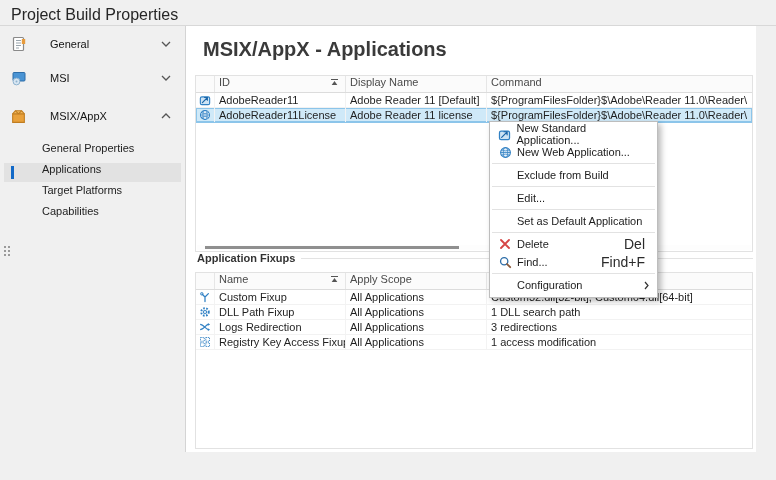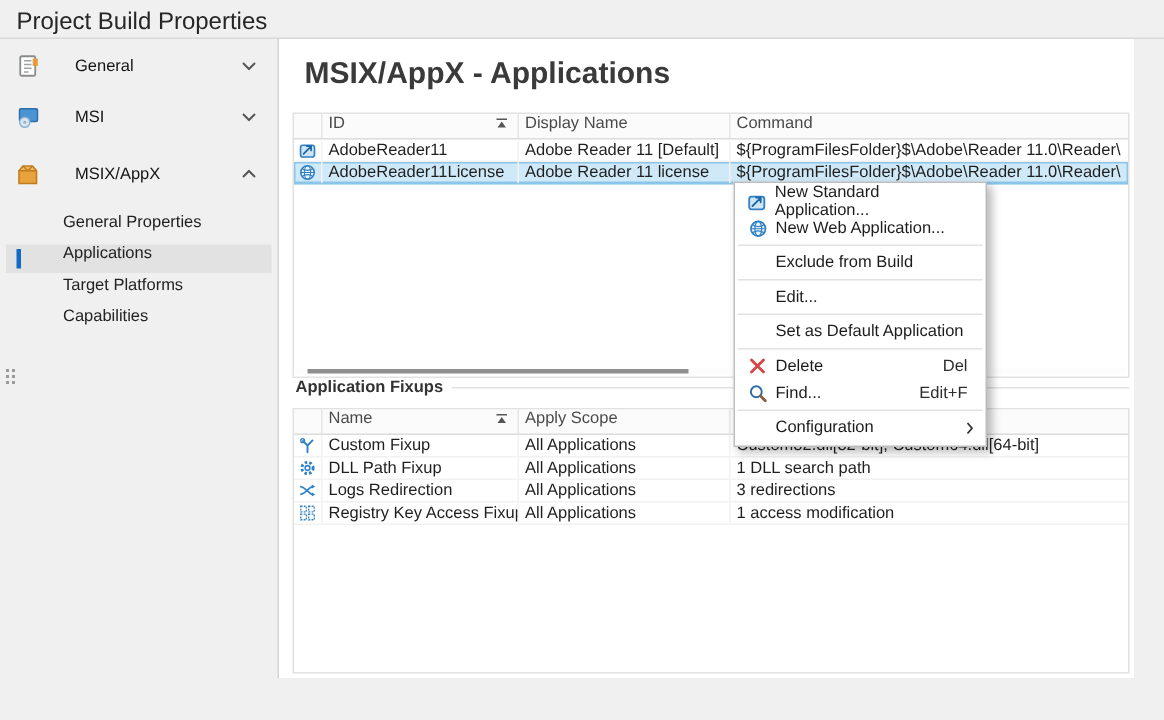--- a/index.html
+++ b/index.html
@@ -49,21 +49,21 @@
   .fixlabel{position:absolute;left:11px;top:226px;width:556px;display:flex;align-items:center;gap:6px;font-weight:600;color:#333}
   .fixlabel::after{content:"";flex:1;height:1px;background:#e3e3e3}
 
   
   .menu{position:absolute;left:489px;top:121px;width:169px;background:#fff;border:1px solid #bdbdbd;
         box-shadow:3px 3px 6px rgba(0,0,0,.28);padding:3px 0;z-index:10;box-sizing:border-box}
   .mi{display:flex;align-items:center;height:18px;padding-right:8px;cursor:default}
   .mi .mic{width:24px;margin-left:3px;display:flex;align-items:center;justify-content:center}
   .mi .ml{font-size:11px;color:#1c1c1c}
   .mi.bold .ml{font-weight:400}
-  .mi .msc{margin-left:auto;font-size:11px;color:#2b2b2b;padding-right:4px}
+  .mi .msc{margin-left:auto;font-size:14px;color:#2b2b2b;padding-right:4px}
   .mi .sub{margin-left:auto;display:flex;align-items:center}
   .msep{height:1px;background:#e2e2e2;margin:2px 2px}
   svg{display:block}
 </style>
 </head>
 <body>
 
 <div class="titlebar">
   <span class="t">Project Build Properties</span>
 </div>
@@ -316,21 +316,21 @@
     <span class="msc">Del</span>
   </div>
   <div class="mi">
     <span class="mic">
       <svg width="13" height="13" viewBox="0 0 15 15">
           <circle cx="6" cy="6" r="4.2" fill="none" stroke="#2c6da8" stroke-width="1.5"></circle>
           <path d="M9.3 9.3l3.6 3.6" stroke="#8a5a3b" stroke-width="2.1" stroke-linecap="round"></path>
         </svg>
     </span>
     <span class="ml">Find...</span>
-    <span class="msc">Edit+F</span>
+    <span class="msc">Find+F</span>
   </div>
   <div class="msep"></div>
   <div class="mi">
     <span class="mic"></span>
     <span class="ml">Configuration</span>
     <span class="sub">
       <svg width="5" height="9" viewBox="0 0 5 9">
           <path d="M1 1l3 3.5L1 8" fill="none" stroke="#333" stroke-width="1.2"></path>
         </svg>
     </span>

